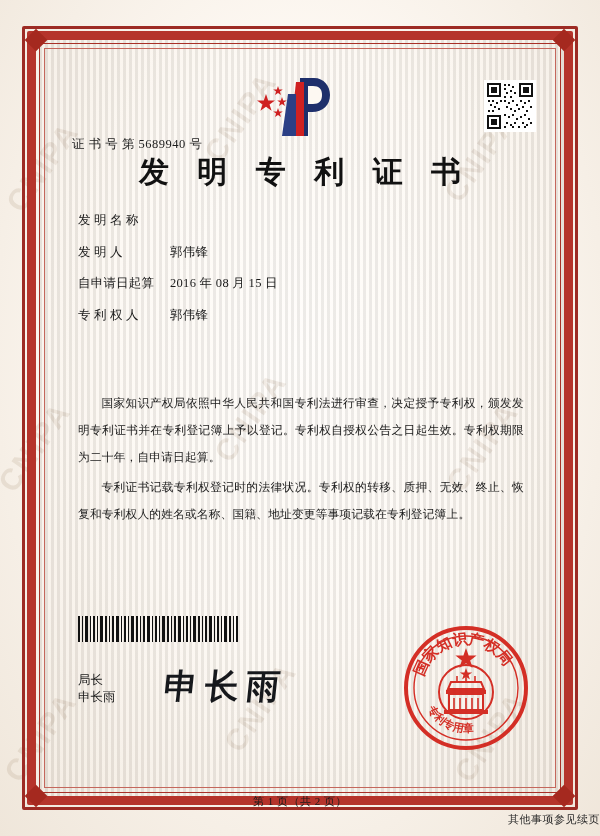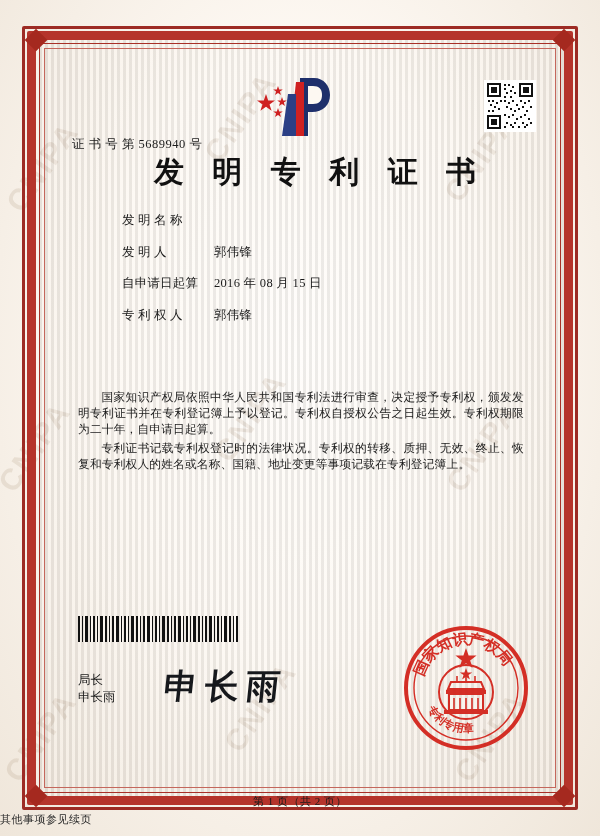--- a/index.html
+++ b/index.html
@@ -134,21 +134,21 @@
   
   .logo {
     position: absolute;
     left: 50%; top: 14px;
     width: 96px; height: 66px;
     margin-left: -48px;
   }
 
   .doc-title {
     position: absolute;
-    left: 15px; top: 92px;
+    left: 0; top: 92px;
     width: 100%;
     text-align: center;
     font-size: 30px;
     letter-spacing: 9px;
     color: #111;
     font-weight: 700;
     font-family: "DejaVu Serif", serif;
     text-indent: 9px;
   }
 
@@ -163,21 +163,20 @@
     align-items: baseline;
     margin-bottom: 14.5px;
     font-size: 12.5px;
     color: #1b1b1b;
   }
   .field-label {
     width: 92px;
     flex: 0 0 92px;
     letter-spacing: 0.2px;
     white-space: nowrap;
-    padding-left: 44px;
   }
   .field-value {
     flex: 1 1 auto;
     letter-spacing: 0.3px;
   }
 
   .field-row.dual { margin-bottom: 14.5px; }
   .field-row .label2 {
     width: 96px;
     flex: 0 0 96px;
@@ -189,21 +188,21 @@
   }
 
   
   .paras {
     position: absolute;
     left: 22px; top: 330px;
     width: 446px;
   }
   .para {
     font-size: 11.7px;
-    line-height: 16px;
+    line-height: 27px;
     color: #1b1b1b;
     text-indent: 23.4px;
     text-align: justify;
     margin-bottom: 3px;
     letter-spacing: 0.2px;
   }
 
   
   .barcode {
     position: absolute;
@@ -246,21 +245,21 @@
     font-size: 11px;
     color: #1b1b1b;
     letter-spacing: 0.5px;
     margin-top: 32px;
   }
 
   .footnote {
     position: absolute;
     left: 0; top: 812px;
     width: 600px;
-    text-align: left;
+    text-align: right;
     font-size: 11px;
     color: #2a2a2a;
     letter-spacing: 0.5px;
   }
 </style>
 </head>
 <body>
 
 <div id="page">
 

